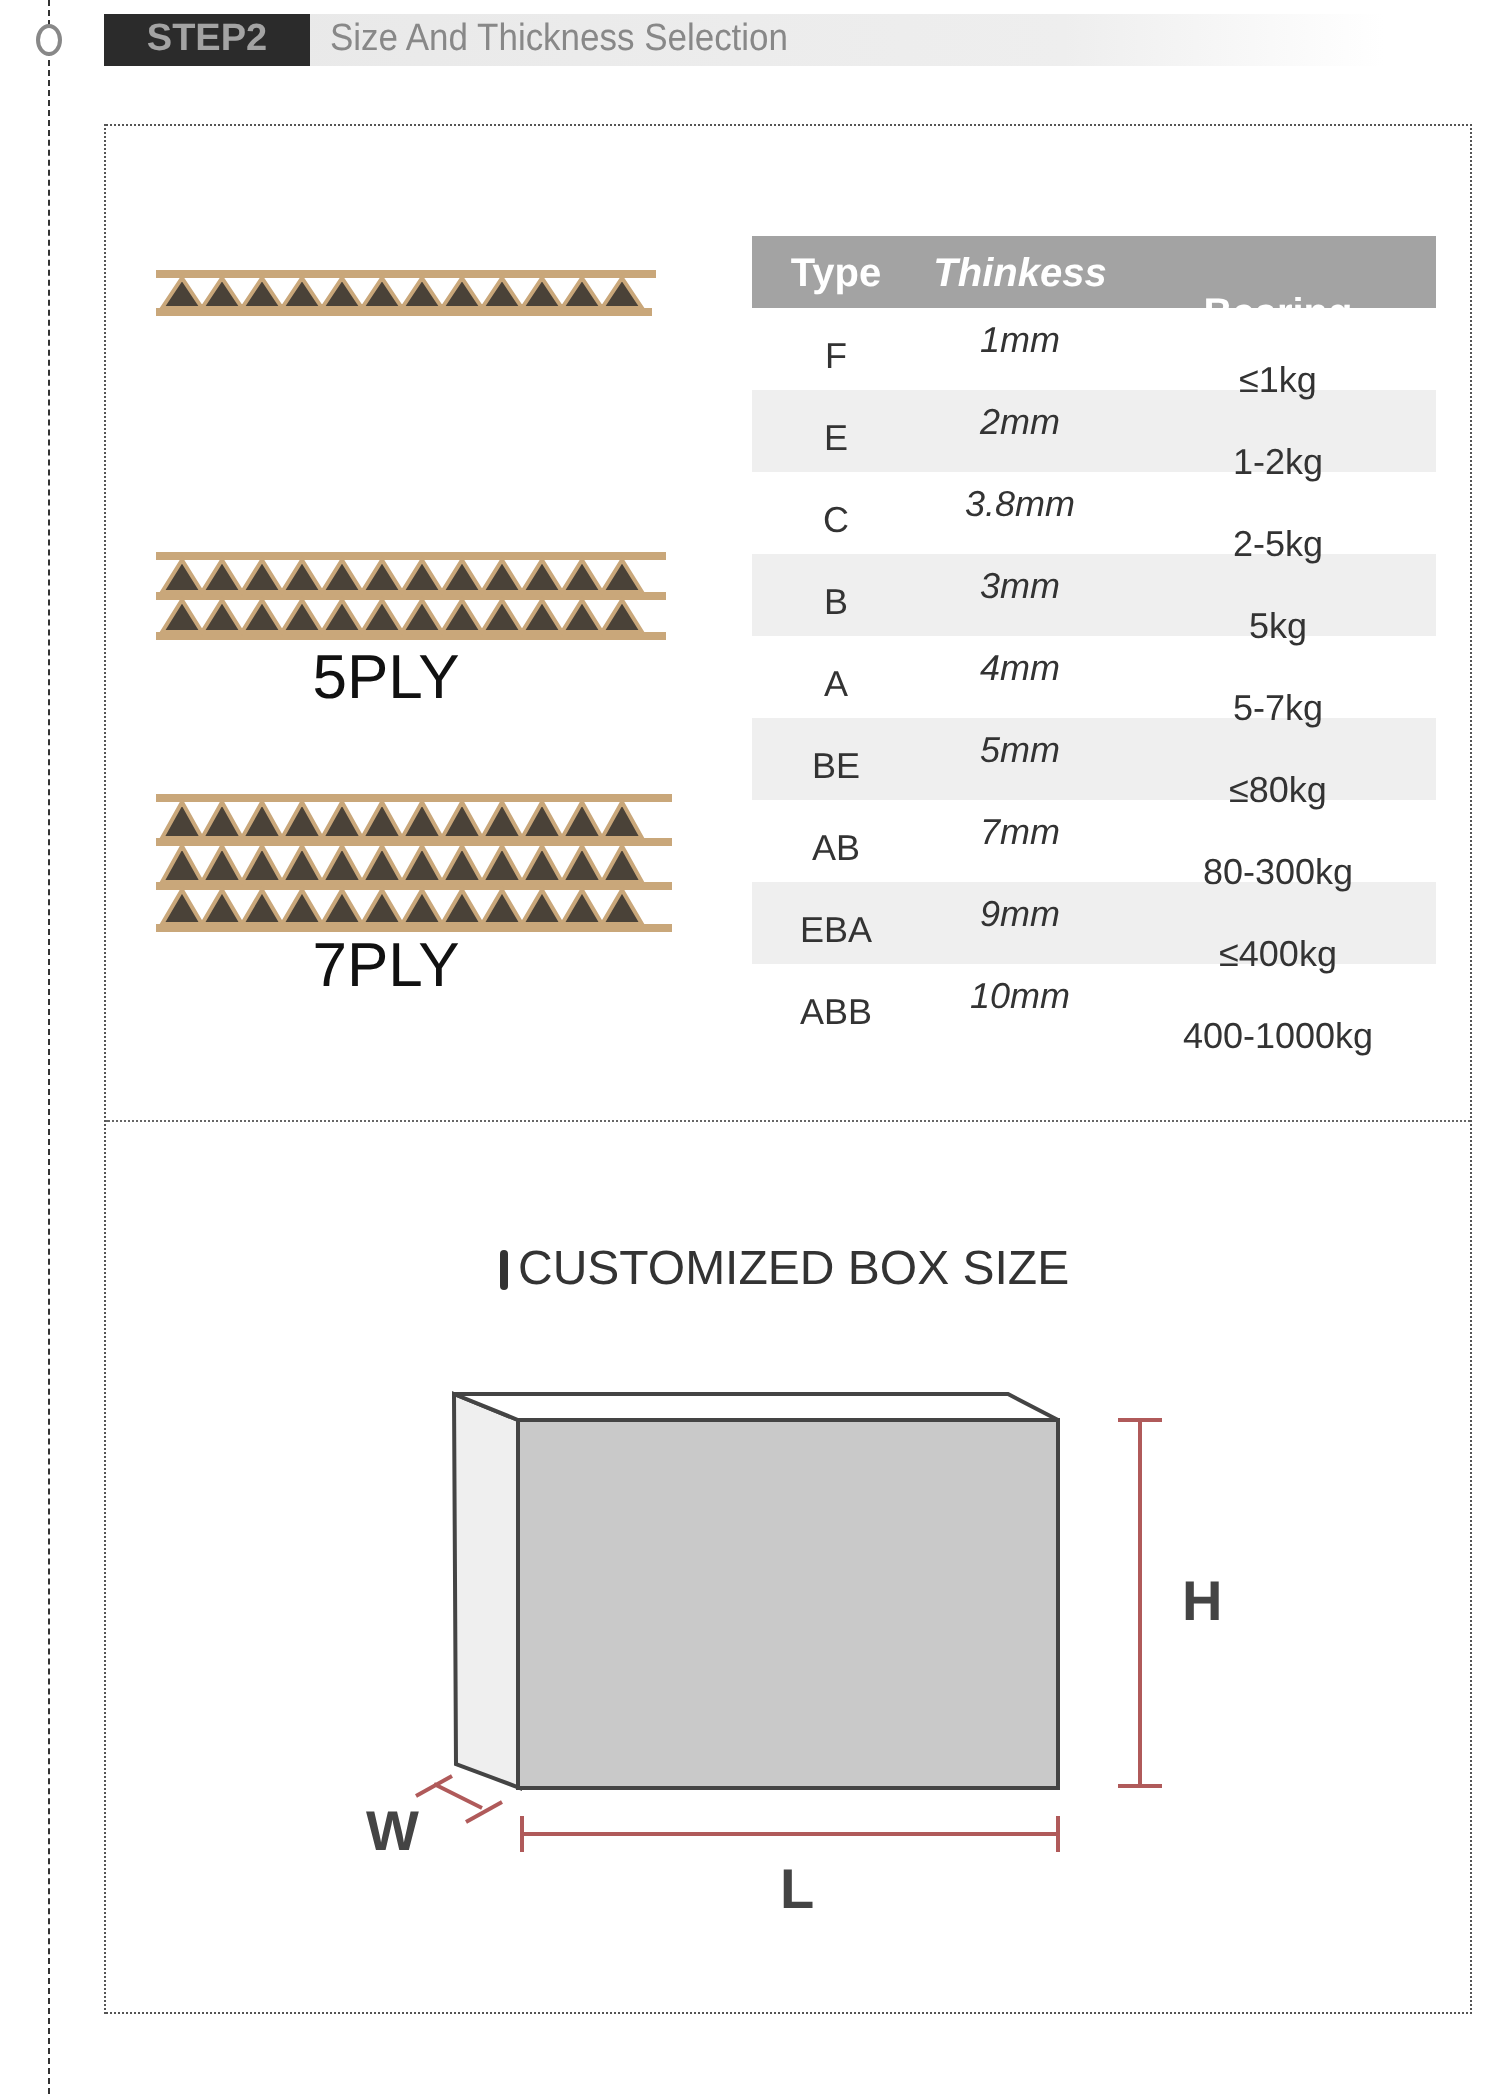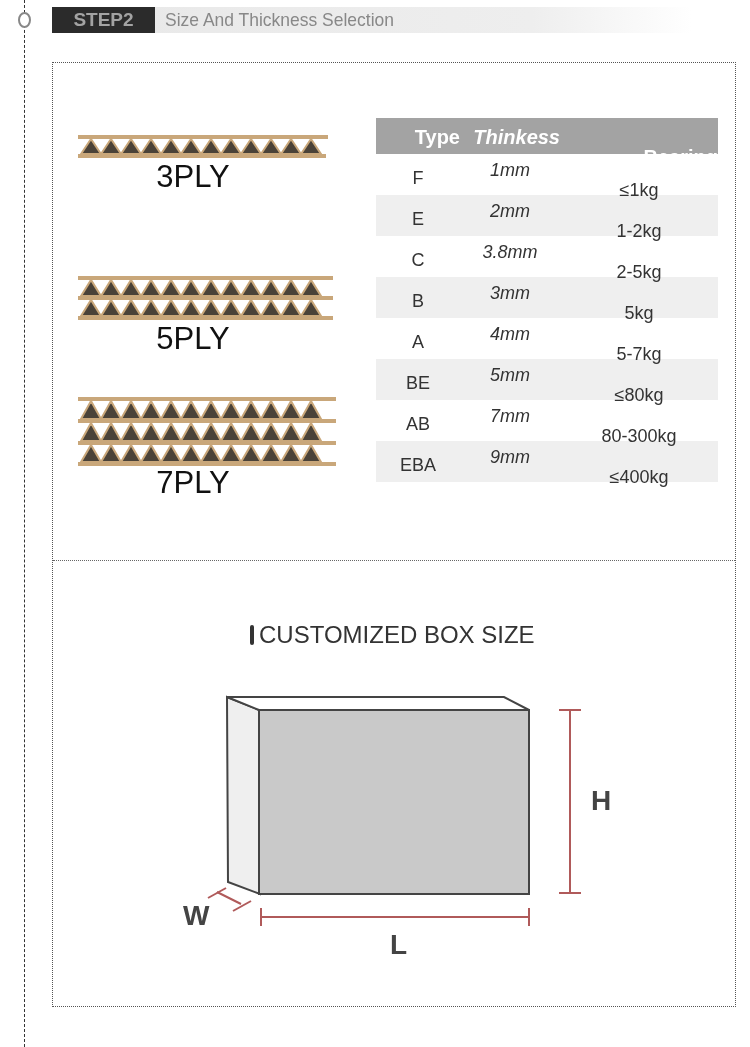--- a/index.html
+++ b/index.html
@@ -14,21 +14,21 @@
   .ply{position:absolute;left:20px;width:270px;}
   .ply svg{display:block;}
   .ply-label{font-family:"Liberation Sans",sans-serif;font-size:31px;color:#111;text-align:center;width:240px;margin-left:0;line-height:32px;}
   .tbl{position:absolute;left:323px;top:55px;width:342px;}
   .tbl-head{height:36px;background:#a3a3a3;display:flex;color:#fff;font-family:"Liberation Sans",sans-serif;font-weight:bold;font-size:20px;}
   .tbl-row{height:41px;display:flex;font-family:"Liberation Sans",sans-serif;font-size:18px;color:#333;}
   .tbl-row.alt{background:#efefef;}
   .c1{width:84px;text-align:center;}
   .c2{width:100px;text-align:center;font-style:italic;}
   .c3{width:158px;text-align:center;margin-top:20px;}
-  .tbl-head div{line-height:38px;text-align:right;}
+  .tbl-head div{line-height:38px;}
   .tbl-row .c1{padding-top:14px;box-sizing:border-box;}
   .tbl-row .c2,.tbl-row .c3{padding-top:6px;box-sizing:border-box;}
   .size-title{position:absolute;left:197px;top:558px;font-family:"Liberation Sans",sans-serif;font-size:24px;color:#333;display:flex;align-items:center;}
   .size-title .bar{width:4px;height:20px;background:#333;border-radius:2px;margin-right:5px;}
   .box-diagram{position:absolute;left:120px;top:610px;}
   .dim{position:absolute;font-family:"Liberation Sans",sans-serif;font-weight:bold;font-size:28px;color:#444;}
 </style>
 </head>
 <body>
 
@@ -43,21 +43,20 @@
 <div class="panel">
 
   <div class="ply" style="top:68px;">
     <svg width="260" height="30" viewBox="0 0 260 30">
       <rect x="5" y="4" width="250" height="4" fill="#c9a77a"></rect>
       <rect x="5" y="23" width="248" height="4" fill="#c9a77a"></rect>
       <g fill="#4a4238" stroke="#c9a77a" stroke-width="2">
         <path d="M8 23 L18 8 L28 23 L38 8 L48 23 L58 8 L68 23 L78 8 L88 23 L98 8 L108 23 L118 8 L128 23 L138 8 L148 23 L158 8 L168 23 L178 8 L188 23 L198 8 L208 23 L218 8 L228 23 L238 8 L248 23 Z"></path>
       </g>
     </svg>
-    <div class="ply-label">3PLY</div>
   </div>
 
   <div class="ply" style="top:210px;">
     <svg width="260" height="50" viewBox="0 0 260 50">
       <rect x="5" y="3" width="255" height="4" fill="#c9a77a"></rect>
       <rect x="5" y="23" width="255" height="4" fill="#c9a77a"></rect>
       <rect x="5" y="43" width="255" height="4" fill="#c9a77a"></rect>
       <g fill="#4a4238" stroke="#c9a77a" stroke-width="2">
         <path d="M8 23 L18 7 L28 23 L38 7 L48 23 L58 7 L68 23 L78 7 L88 23 L98 7 L108 23 L118 7 L128 23 L138 7 L148 23 L158 7 L168 23 L178 7 L188 23 L198 7 L208 23 L218 7 L228 23 L238 7 L248 23 Z"></path>
         <path d="M8 43 L18 27 L28 43 L38 27 L48 43 L58 27 L68 43 L78 27 L88 43 L98 27 L108 43 L118 27 L128 43 L138 27 L148 43 L158 27 L168 43 L178 27 L188 43 L198 27 L208 43 L218 27 L228 43 L238 27 L248 43 Z"></path>
@@ -120,20 +119,25 @@
     <div class="tbl-row">
       <div class="c1">AB</div>
       <div class="c2">7mm</div>
       <div class="c3">80-300kg</div>
     </div>
     <div class="tbl-row alt">
       <div class="c1">EBA</div>
       <div class="c2">9mm</div>
       <div class="c3">≤400kg</div>
     </div>
+    <div class="tbl-row">
+      <div class="c1">ABB</div>
+      <div class="c2">10mm</div>
+      <div class="c3">400-1000kg</div>
+    </div>
   </div>
 
   <div class="divider"></div>
 
   <div class="size-title">
     <span class="bar"></span>
     <span>CUSTOMIZED BOX SIZE</span>
   </div>
 
   <svg class="box-diagram" width="500" height="300" viewBox="0 0 500 300" style="left:120px;top:620px;">

